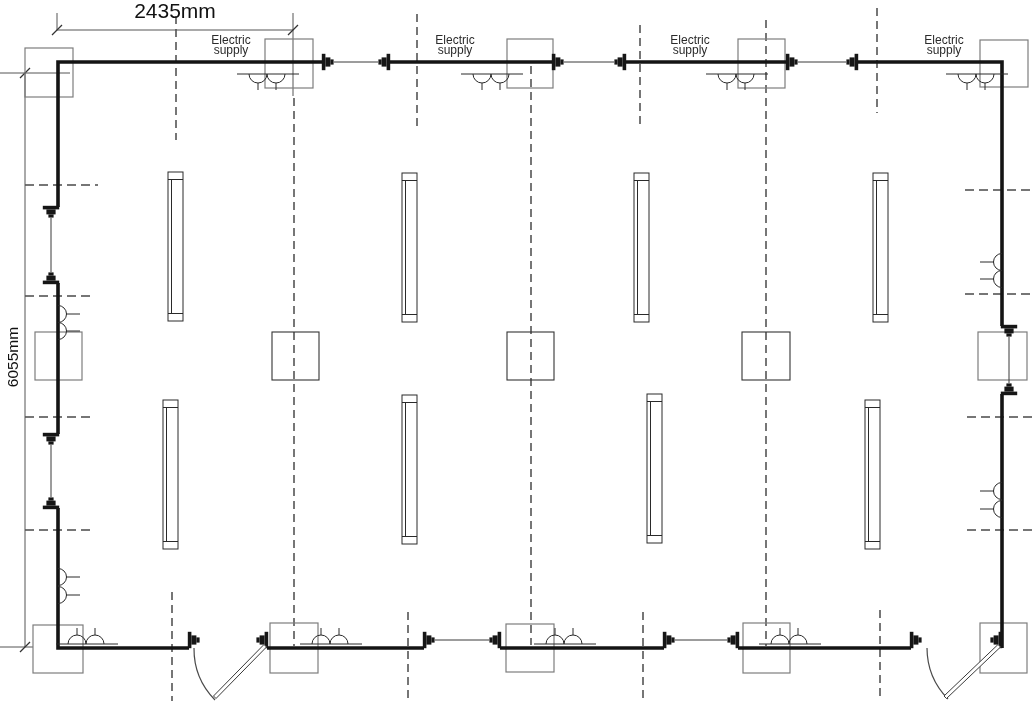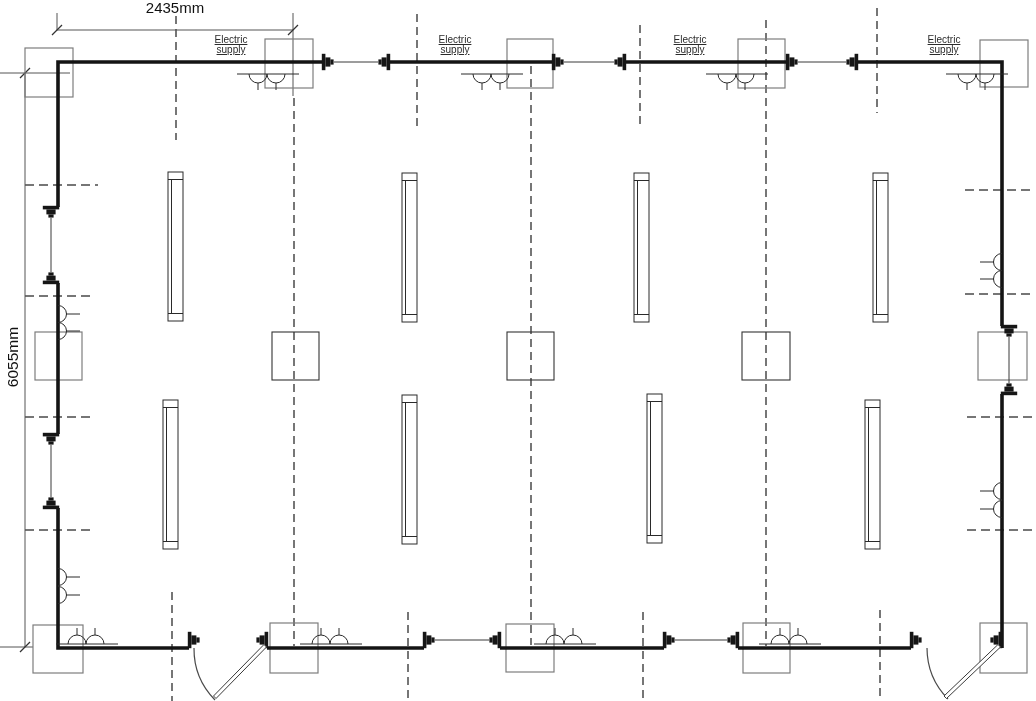--- a/index.html
+++ b/index.html
@@ -17,25 +17,25 @@
   .sq{stroke:#333333;stroke-width:1.1;fill:none;}
   .dim{stroke:#555555;stroke-width:1;fill:none;}
   .dimarrow{stroke:#333333;stroke-width:1.3;fill:none;}
   .conn{fill:#161616;stroke:none;}
   .fxr{stroke:#2a2a2a;stroke-width:1;fill:#ffffff;}
   .leaf{stroke:#3a3a3a;stroke-width:1;fill:#ffffff;}
   .arc{stroke:#4a4a4a;stroke-width:1.2;fill:none;}
 
   
   .dim-text-w{position:absolute;left:175px;top:-1px;transform:translateX(-50%);
-    font-size:15px;color:#111;white-space:nowrap;}
+    font-size:21px;color:#111;white-space:nowrap;}
   .dim-text-h{position:absolute;left:13px;top:357px;transform:translate(-50%,-50%) rotate(-90deg);
     font-size:15.5px;color:#111;white-space:nowrap;}
   .supply{position:absolute;top:35px;width:48px;transform:translateX(-50%);
-    font-size:10px;line-height:10px;color:#2b2b2b;text-align:center;text-decoration:underline;}
+    font-size:12px;line-height:10px;color:#2b2b2b;text-align:center;}
   .sp1{left:231px;} .sp2{left:455px;} .sp3{left:690px;} .sp4{left:944px;}
 </style>
 </head>
 <body>
 
 <div class="stage">
 
   <svg width="1036" height="701" viewBox="0 0 1036 701">
     <defs>
 

